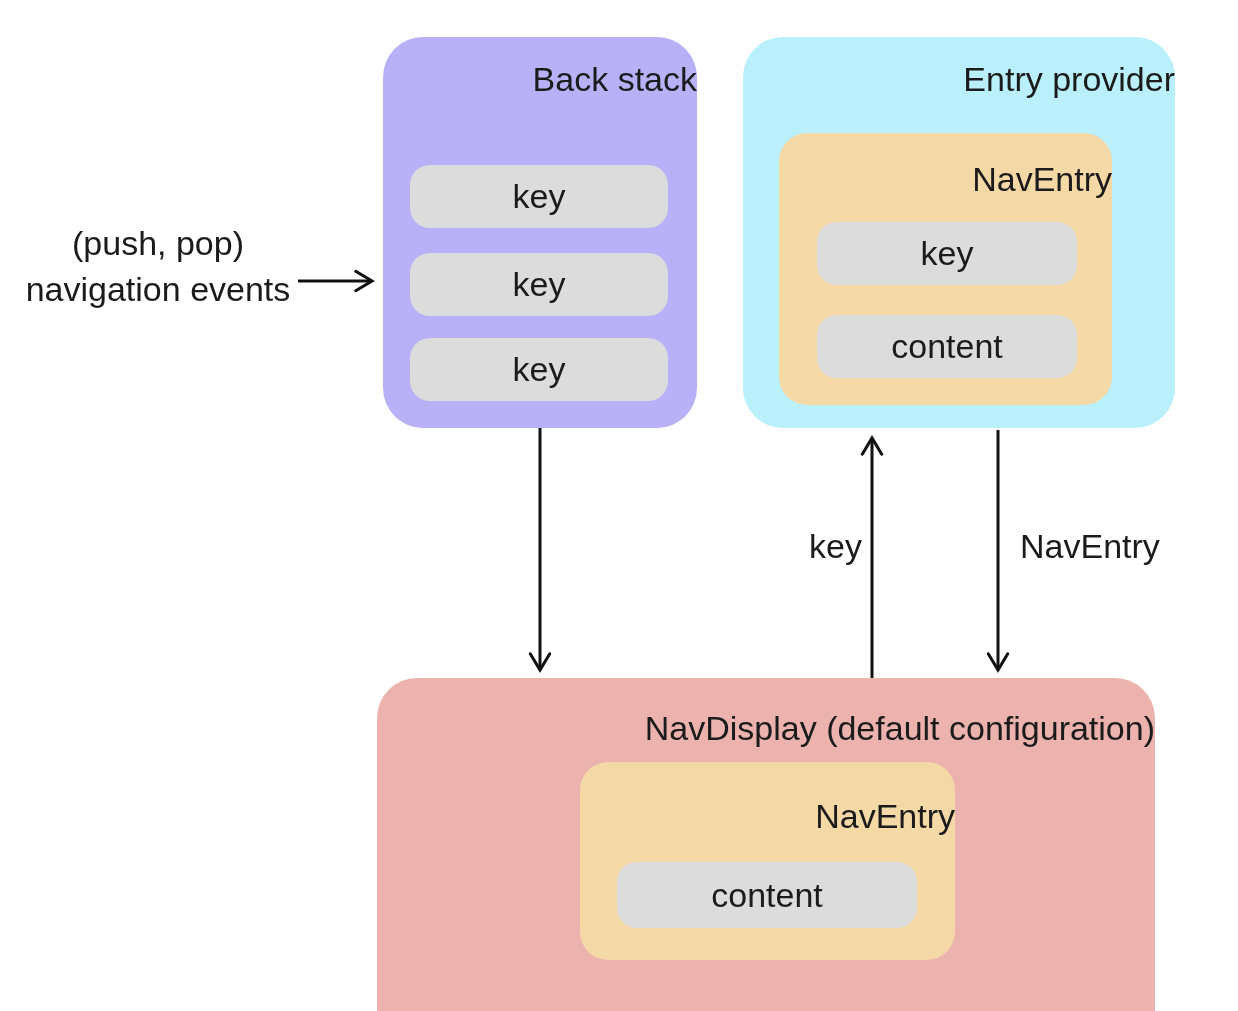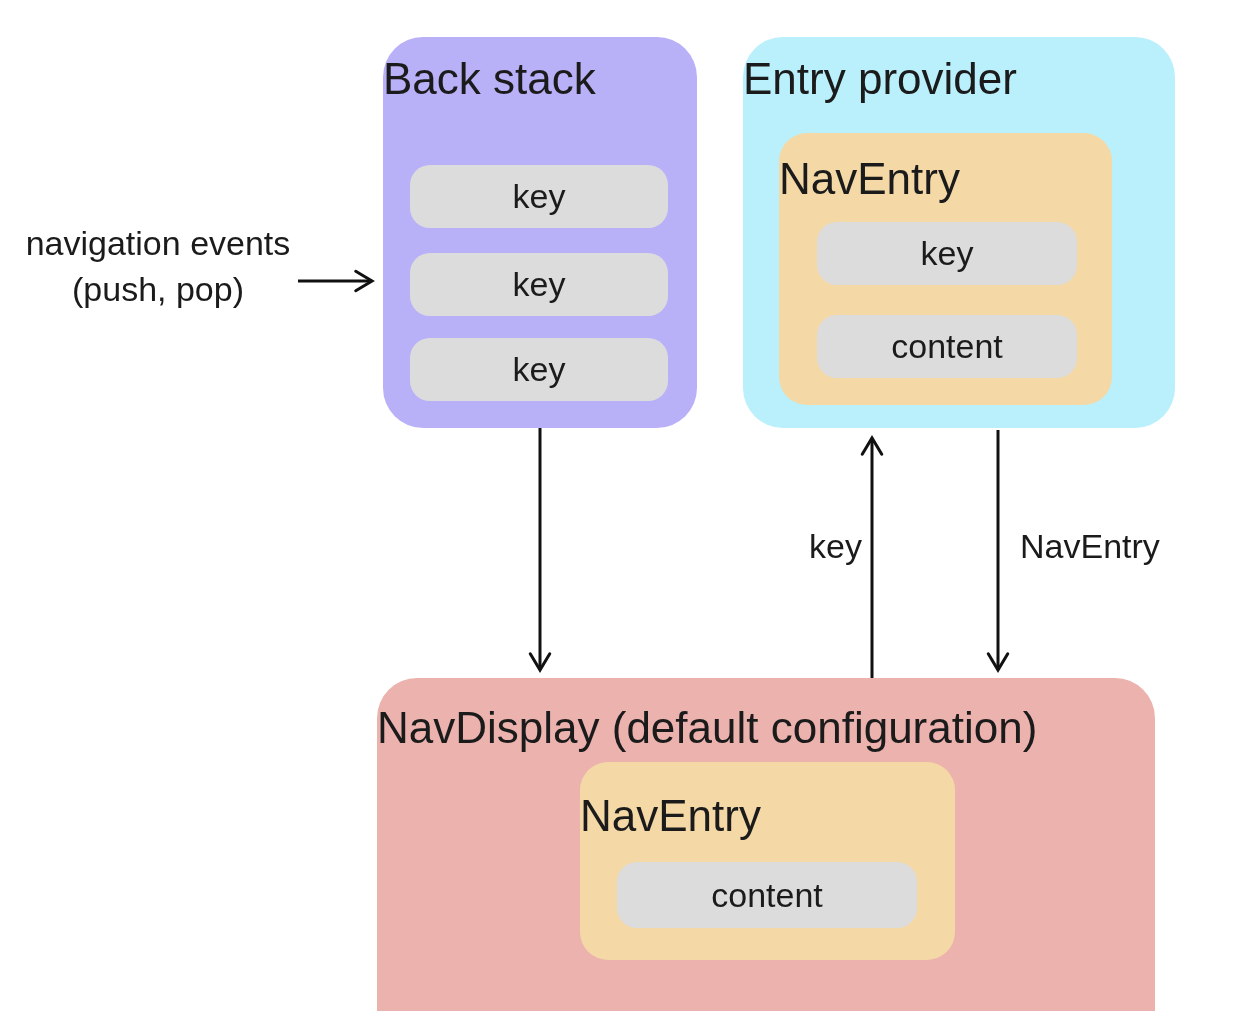--- a/index.html
+++ b/index.html
@@ -19,22 +19,22 @@
   }
   .canvas {
     position: relative;
     width: 1238px;
     height: 1011px;
     background: #ffffff;
     overflow: hidden;
   }
   .box { position: absolute; }
   .title {
-    text-align: left;
-    font-size: 44px;
+    text-align: right;
+    font-size: 34px;
     line-height: 44px;
     color: var(--text);
     white-space: nowrap;
   }
   .pill {
     position: absolute;
     background: var(--pill-bg);
     border-radius: 20px;
     display: flex;
     align-items: center;
@@ -110,22 +110,22 @@
     pointer-events: none;
   }
   .arrow-layer path { stroke: var(--arrow); stroke-width: 3; fill: none; }
 </style>
 </head>
 <body>
 
 <div class="canvas">
 
   <div class="nav-events-label">
+    <div>(push, pop)</div>
     <div>navigation events</div>
-    <div>(push, pop)</div>
   </div>
 
   <div class="box back-stack">
     <div class="title">Back stack</div>
     <div class="pill k0">key</div>
     <div class="pill k1">key</div>
     <div class="pill k2">key</div>
   </div>
 
   <div class="box entry-provider">

